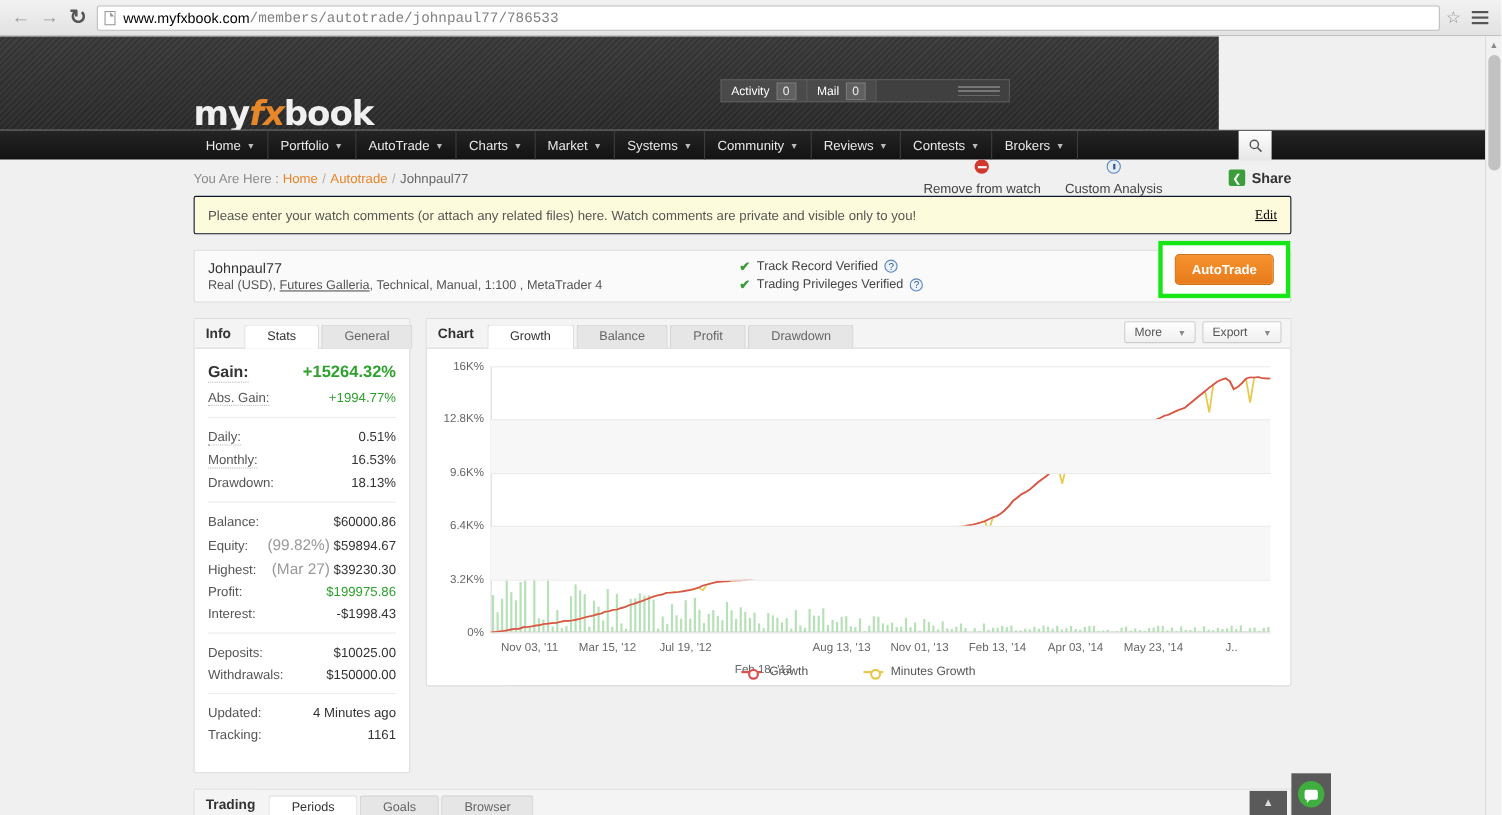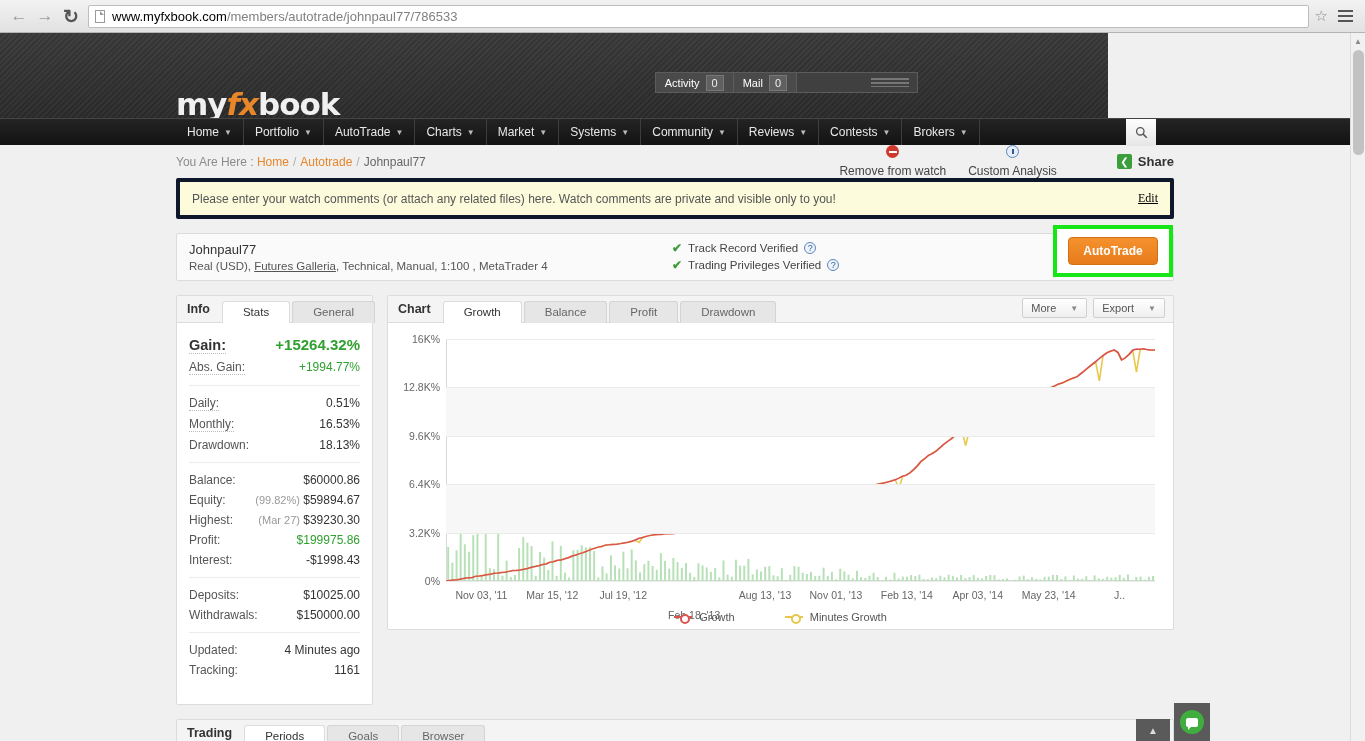--- a/index.html
+++ b/index.html
@@ -30,21 +30,21 @@
   }
   .page-icon {
     width: 10px; height: 13px; border: 1px solid #9a9a9a;
     background: #fff; margin-right: 7px; flex: none; position: relative;
   }
   .page-icon:after {
     content:''; position:absolute; top:0; right:0;
     border-left: 4px solid #9a9a9a; border-top: 4px solid #fff;
   }
   .url-host { color: #000; }
-  .url-path { color: #808080; }
+  .url-path { color: #808080; font-family: Liberation Mono, monospace; }
   .star-btn { font-size: 15px; color: #8d8d8d; margin-right: 4px; }
   .menu-btn { display:flex; flex-direction:column; gap:3px; padding: 0 6px; }
   .menu-btn i { display:block; width:15px; height:2px; background:#555; }
 
   
   .viewport { position: relative; width: 1365px; height: 708px; background: #f0f0f0; overflow: hidden; }
   .page { position: absolute; left: 0; top: 0; width: 1350px; height: 708px; background: #f0f0f0; }
 
   
   .scrollbar {
@@ -115,21 +115,21 @@
   .ic-minus { width:13px;height:13px;border-radius:50%;background:#d03a2e;position:relative;flex:none; }
   .ic-minus:after{content:'';position:absolute;left:2.5px;top:5.5px;width:8px;height:2px;background:#fff;}
   .ic-clock { width:13px;height:13px;border-radius:50%;background:#e8eef6;border:1px solid #5b86bd;position:relative;flex:none; }
   .ic-clock:after{content:'';position:absolute;left:5px;top:2.5px;width:1.5px;height:5px;background:#2f5d96;}
   .share-wrap { display:flex; align-items:center; gap:6px; margin-left: 38px; }
   .ic-share { width:15px;height:15px;background:#3c9d3c;border-radius:2px;position:relative;flex:none;
     display:flex;align-items:center;justify-content:center;color:#fff;font-size:10px; }
   .share-lbl { font-size:13px;font-weight:bold;color:#333; }
 
   .notice {
-    background:#fcfbdb; border:4px solid #0f172a; padding: 9px 12px;
+    background:#fcfbdb; border:1px solid #0f172a; padding: 9px 12px;
     display:flex; align-items:center; justify-content:space-between;
     font-size: 12px; color:#555; border-radius:2px;
   }
   .notice a { color:#000000; text-decoration: underline; font-size: 12px; font-family: Liberation Serif, serif; }
 
   .acctbox {
     margin-top: 14px; background:#fafafa; border:1px solid #dcdcdc; border-radius:2px;
     height: 48px; display:flex; align-items:center; position: relative; padding-left: 12px;
   }
   .acct-name { font-size: 13px; color:#333; }
@@ -165,21 +165,21 @@
   .stats-panel { width: 197px; }
   .stats-body { padding: 10px 12px 24px; }
   .srow { display:flex; justify-content:space-between; align-items:baseline; padding: 3px 0; font-size:12px; }
   .sk { color:#555; border-bottom:1px dotted #bbb; }
   .sk.plain { border-bottom:none; }
   .sv { color:#333; }
   .sv.green { color:#2ea12e; }
   .gain-row .sk { font-size: 14.5px; font-weight:bold; color:#333; }
   .gain-row .sv { font-size: 15px; font-weight:bold; color:#2ea12e; }
   .sdiv { border-top:1px solid #ececec; margin: 7px 0; }
-  .small-grey { color:#999; font-size: 11px; }
+  .small-grey { color:#999; font-size: 14px; }
 
   
   .chart-panel { flex: 1; }
   .chart-tabs-right { position:absolute; right: 8px; bottom: 4px; display:flex; gap:6px; }
   .dd { font-size:11px; color:#555; background:linear-gradient(#fff,#efefef);
     border:1px solid #cfcfcf; border-radius:2px; padding: 3px 8px; display:flex; align-items:center; gap:14px; }
   .dd .caret { font-size:8px; color:#888; }
   .chart-body { padding: 8px 18px 6px 8px; height: 306px; position: relative; }
   .plot { position:absolute; left: 58px; top: 16px; right: 18px; height: 242px; }
   .band { position:absolute; left:0; right:0; background:#f7f7f7; }

